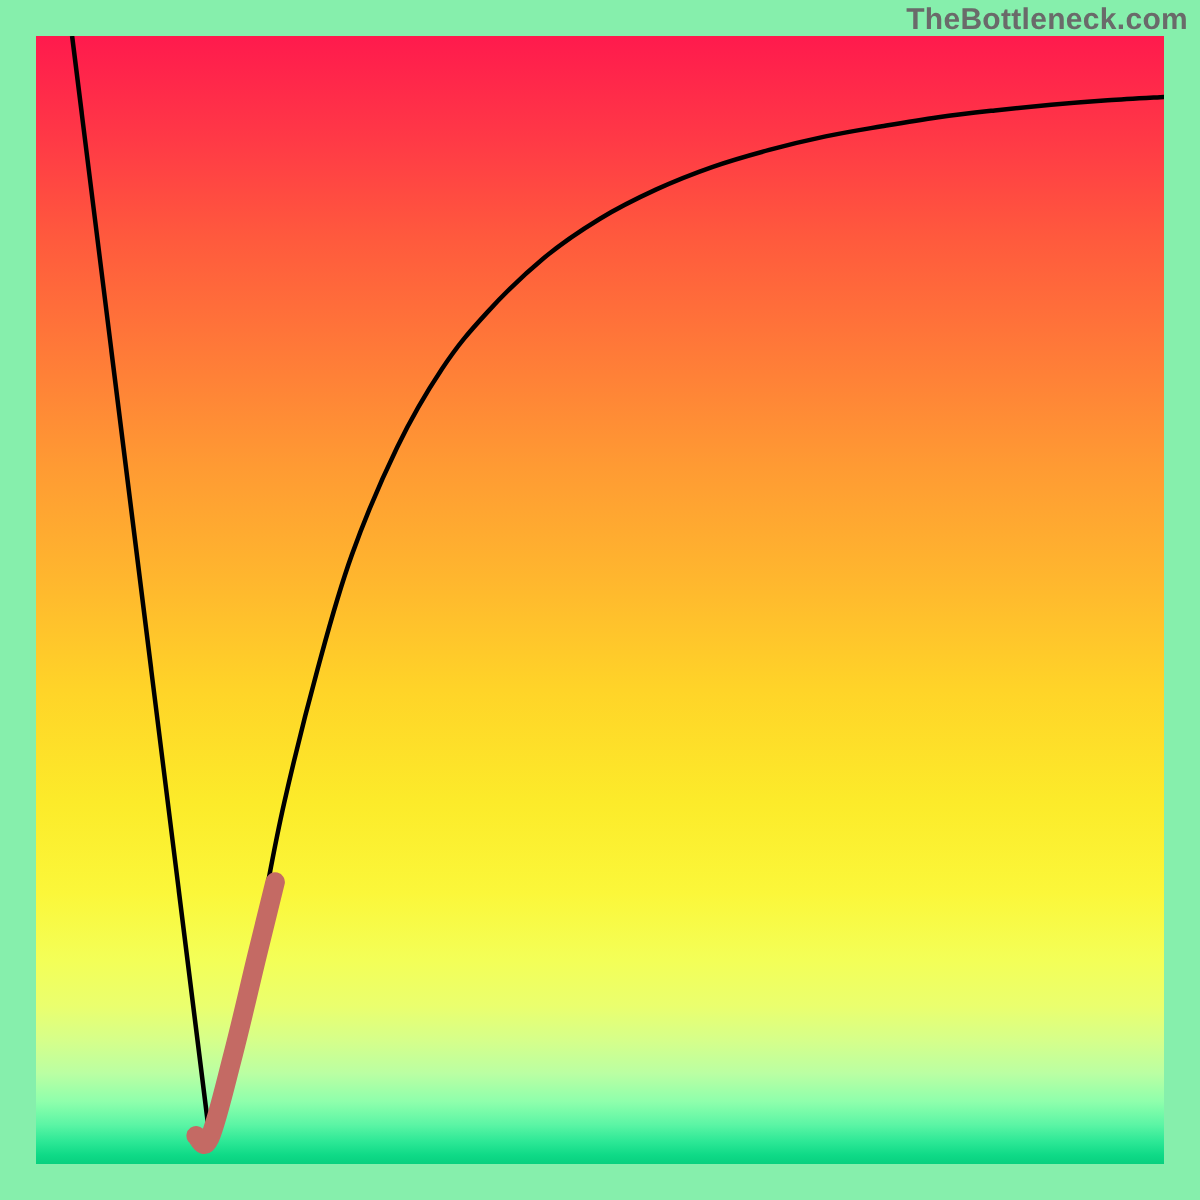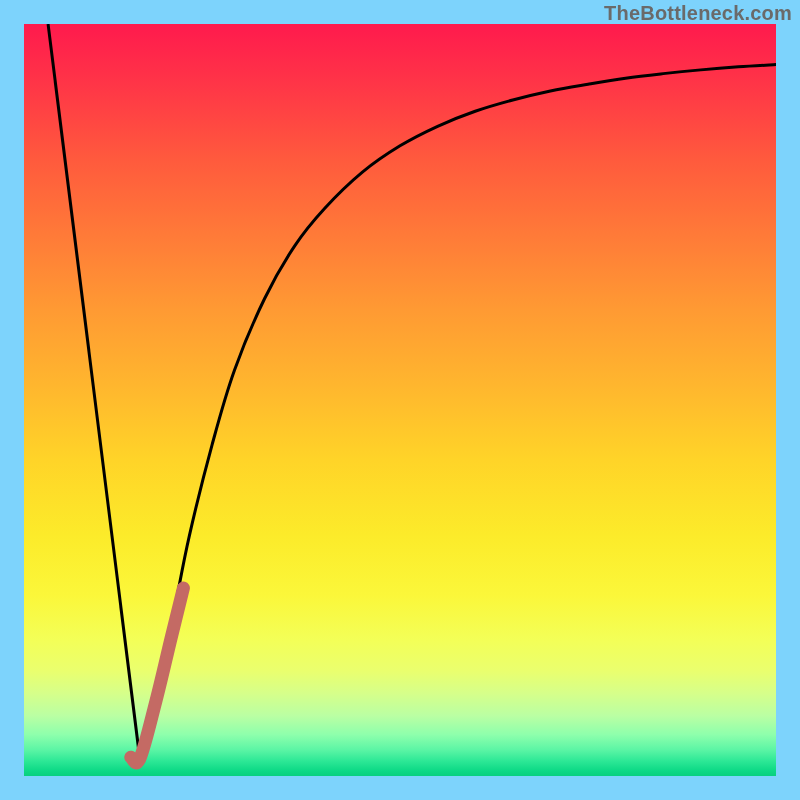--- a/index.html
+++ b/index.html
@@ -7,21 +7,21 @@
     padding: 0;
     width: 800px;
     height: 800px;
     background: #000;
     overflow: hidden;
   }
   .chart-container {
     position: relative;
     width: 800px;
     height: 800px;
-    background: #7dd3fc;
+    background: #86efac;
   }
   .plot-area {
     position: absolute;
     left: 24px;
     top: 24px;
     width: 752px;
     height: 752px;
   }
   .gradient-bg {
     position: absolute;

